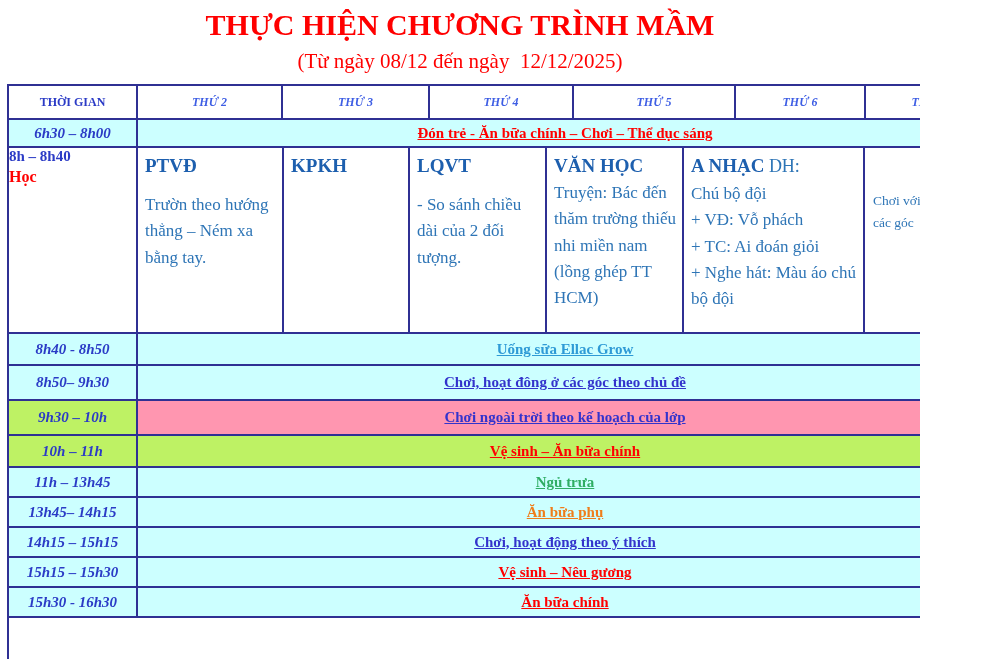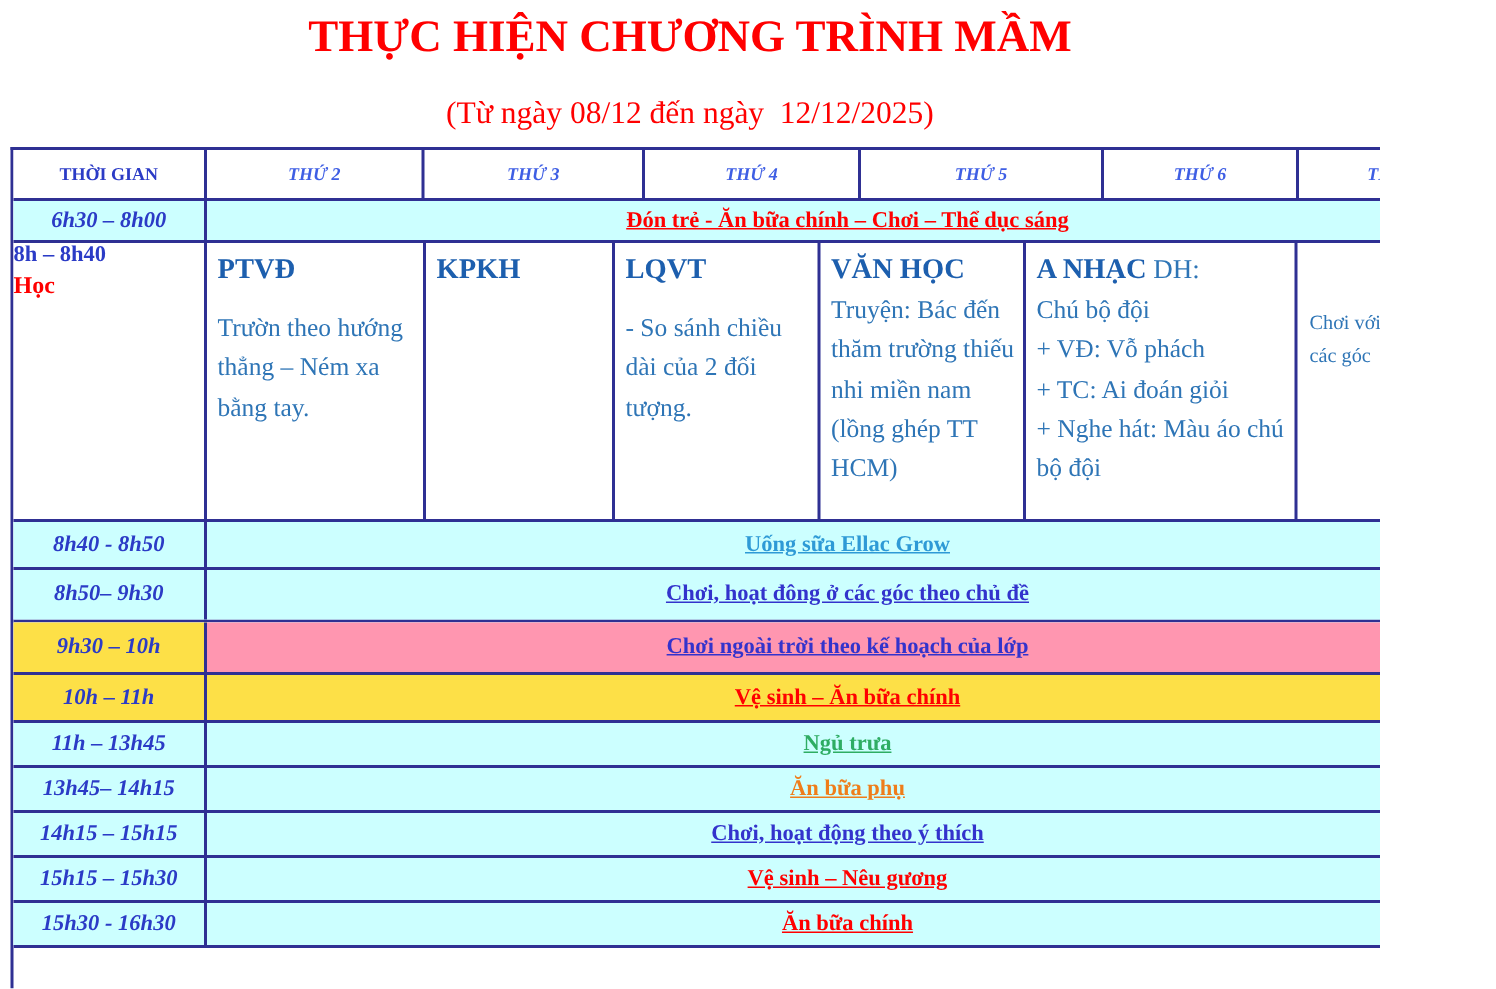--- a/index.html
+++ b/index.html
@@ -16,39 +16,39 @@
     --snack-orange:#EF7D1A;
     --les-head:#1D5FAE;
     --les-body:#2E75B6;
   }
   *{margin:0;padding:0;box-sizing:border-box;}
   html,body{background:#fff;}
   body{font-family:"Liberation Serif","DejaVu Serif",serif;}
   .page{position:relative;width:920px;height:659px;background:#fff;overflow:hidden;}
   .title{margin-top:6px;height:38px;line-height:38px;text-align:center;
          font-size:30px;font-weight:bold;color:var(--red);}
-  .subtitle{margin-top:16px;height:30px;line-height:30px;text-align:center;
+  .subtitle{margin-top:2px;height:30px;line-height:30px;text-align:center;
             font-size:21px;color:var(--red);white-space:pre-wrap;}
   .table{margin:8px 0 0 7px;width:987px;border:2px solid var(--border);border-bottom:none;}
   .row{display:flex;border-bottom:2px solid var(--border);background:#fff;}
   .cell{border-right:2px solid var(--border);display:flex;align-items:center;justify-content:center;}
   .cell.last{border-right:none;flex:1 1 auto;}
   .time-col{flex:0 0 129px;}
   
   .header-row{height:34px;}
   .header-row .cell{font-size:12px;font-weight:bold;color:var(--time-blue);}
   .header-row .day{font-style:italic;color:var(--day-blue);}
   .hd0{flex:0 0 145px;} .hd1{flex:0 0 147px;} .hd2{flex:0 0 144px;}
   .hd3{flex:0 0 162px;} .hd4{flex:0 0 130px;}
   
   .time-cell{font-size:15px;font-weight:bold;font-style:italic;color:var(--time-blue);text-align:center;}
   .activity{font-size:15px;font-weight:bold;text-align:center;text-decoration:underline;}
   .bg-cyan{background:var(--cyan);}
   .bg-pink{background:var(--pink);}
-  .bg-white{background:#fde047;}
+  .bg-white{background:#bef264;}
   .c-red{color:var(--red);} .c-blue{color:var(--act-blue);} .c-milk{color:var(--milk-blue);}
   .c-green{color:var(--nap-green);} .c-orange{color:var(--snack-orange);} .c-return{color:var(--return-blue);}
   .r-arrival{height:28px;} .rh32{height:32px;} .rh35{height:35px;} .rh30{height:30px;} .rh37{height:37px;margin-top:44px;}
   
   .lesson-row{height:186px;}
   .lesson-row .cell{align-items:stretch;justify-content:flex-start;}
   .lesson-time{flex-direction:column;align-items:center;justify-content:center;gap:3px;}
   .lesson-time .t{font-size:15px;font-weight:bold;color:var(--time-blue);}
   .lesson-time .l{font-size:16px;font-weight:bold;color:var(--red);}
   .lc0{flex:0 0 146px;} .lc1{flex:0 0 126px;} .lc2{flex:0 0 137px;} .lc3{flex:0 0 137px;} .lc4{flex:0 0 181px;}

